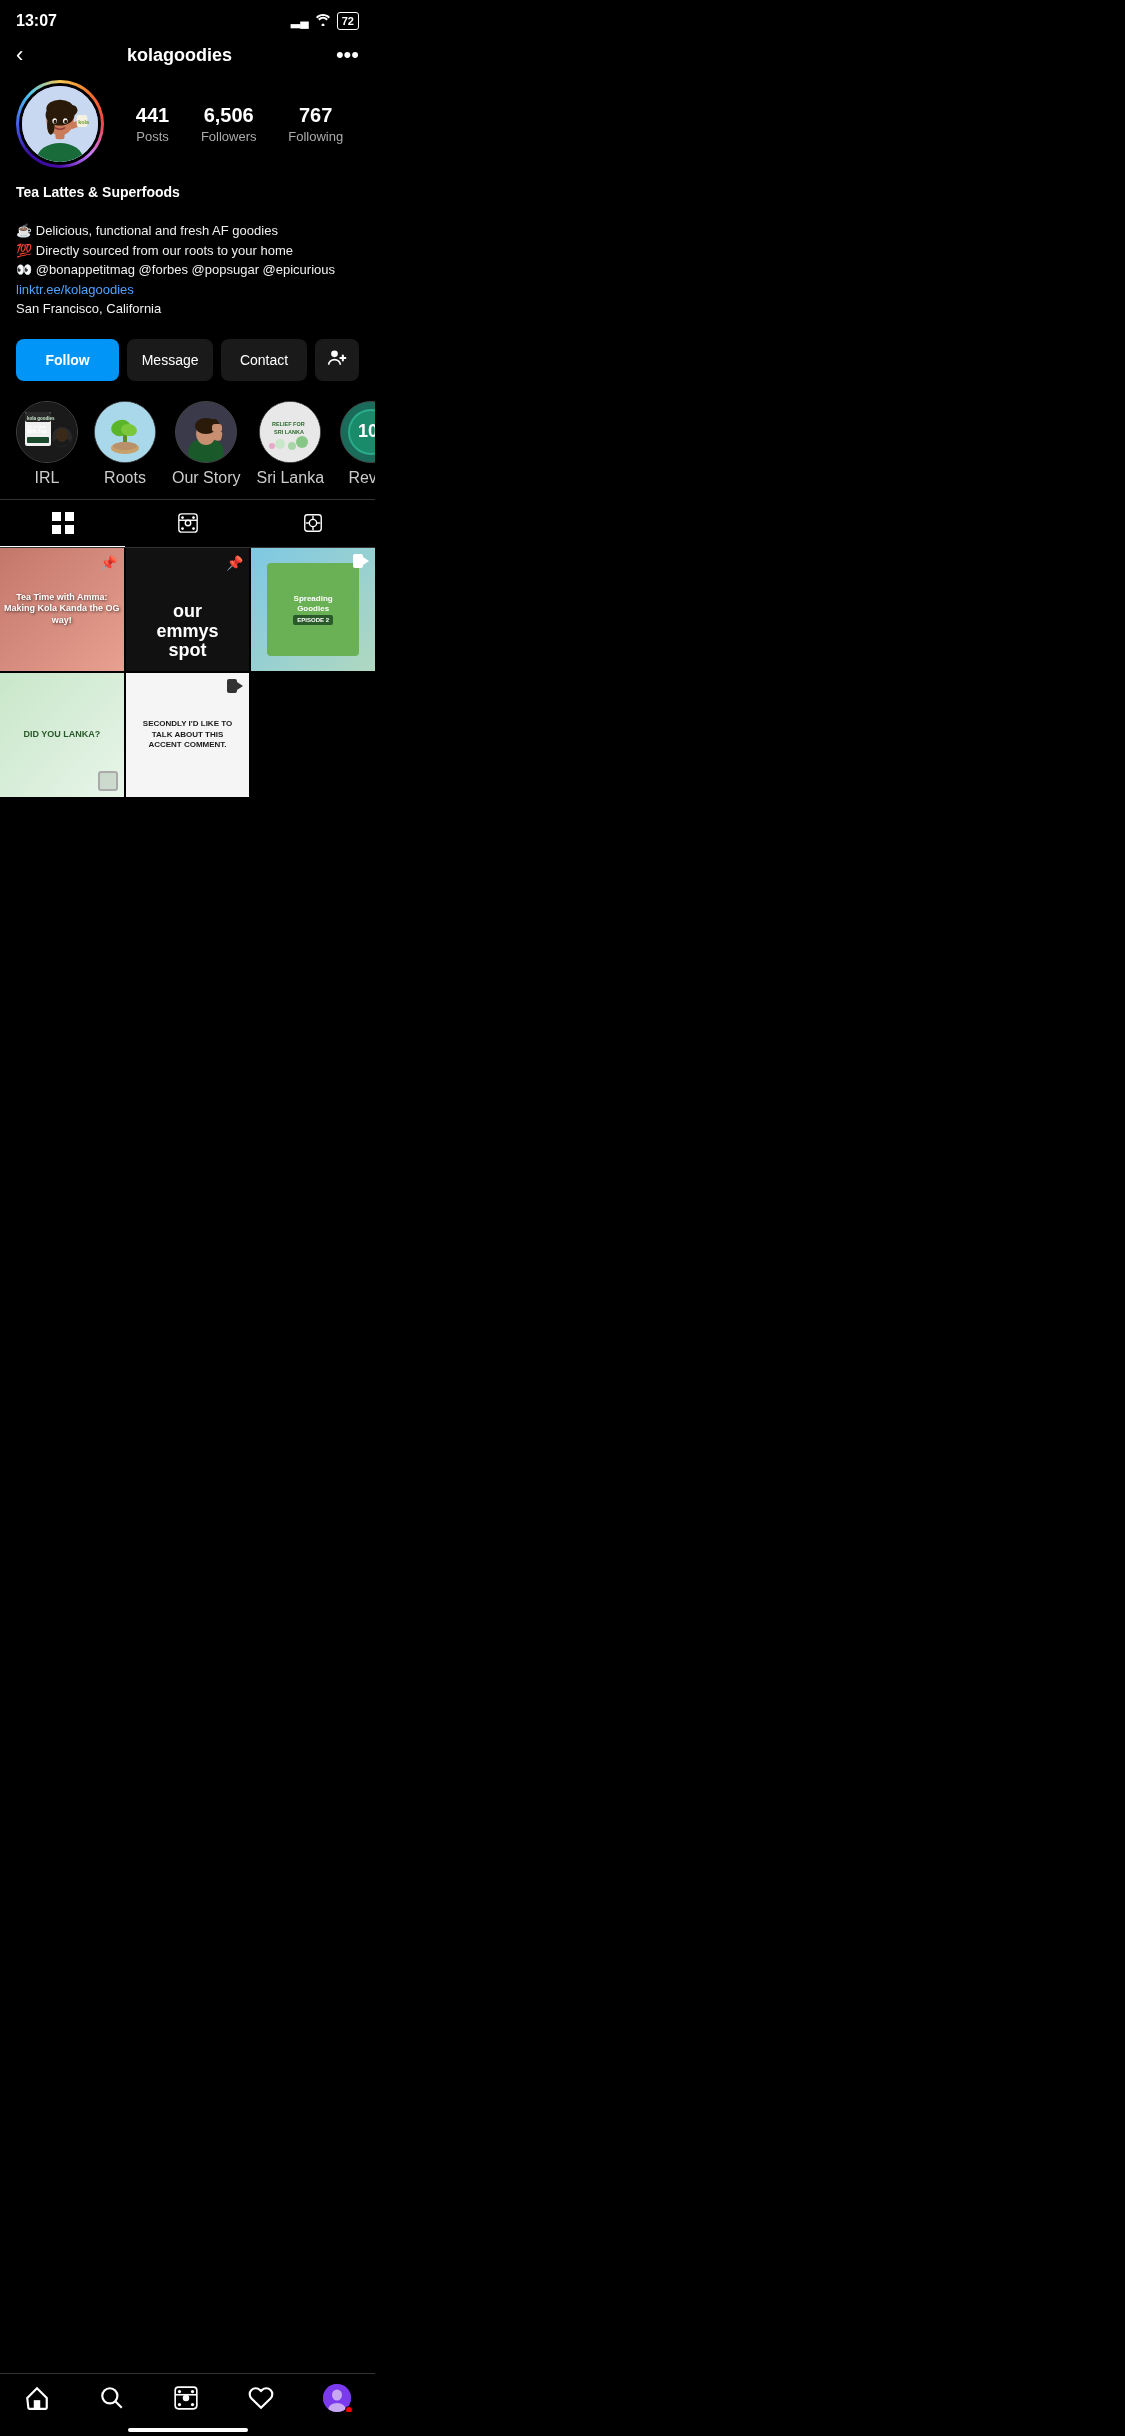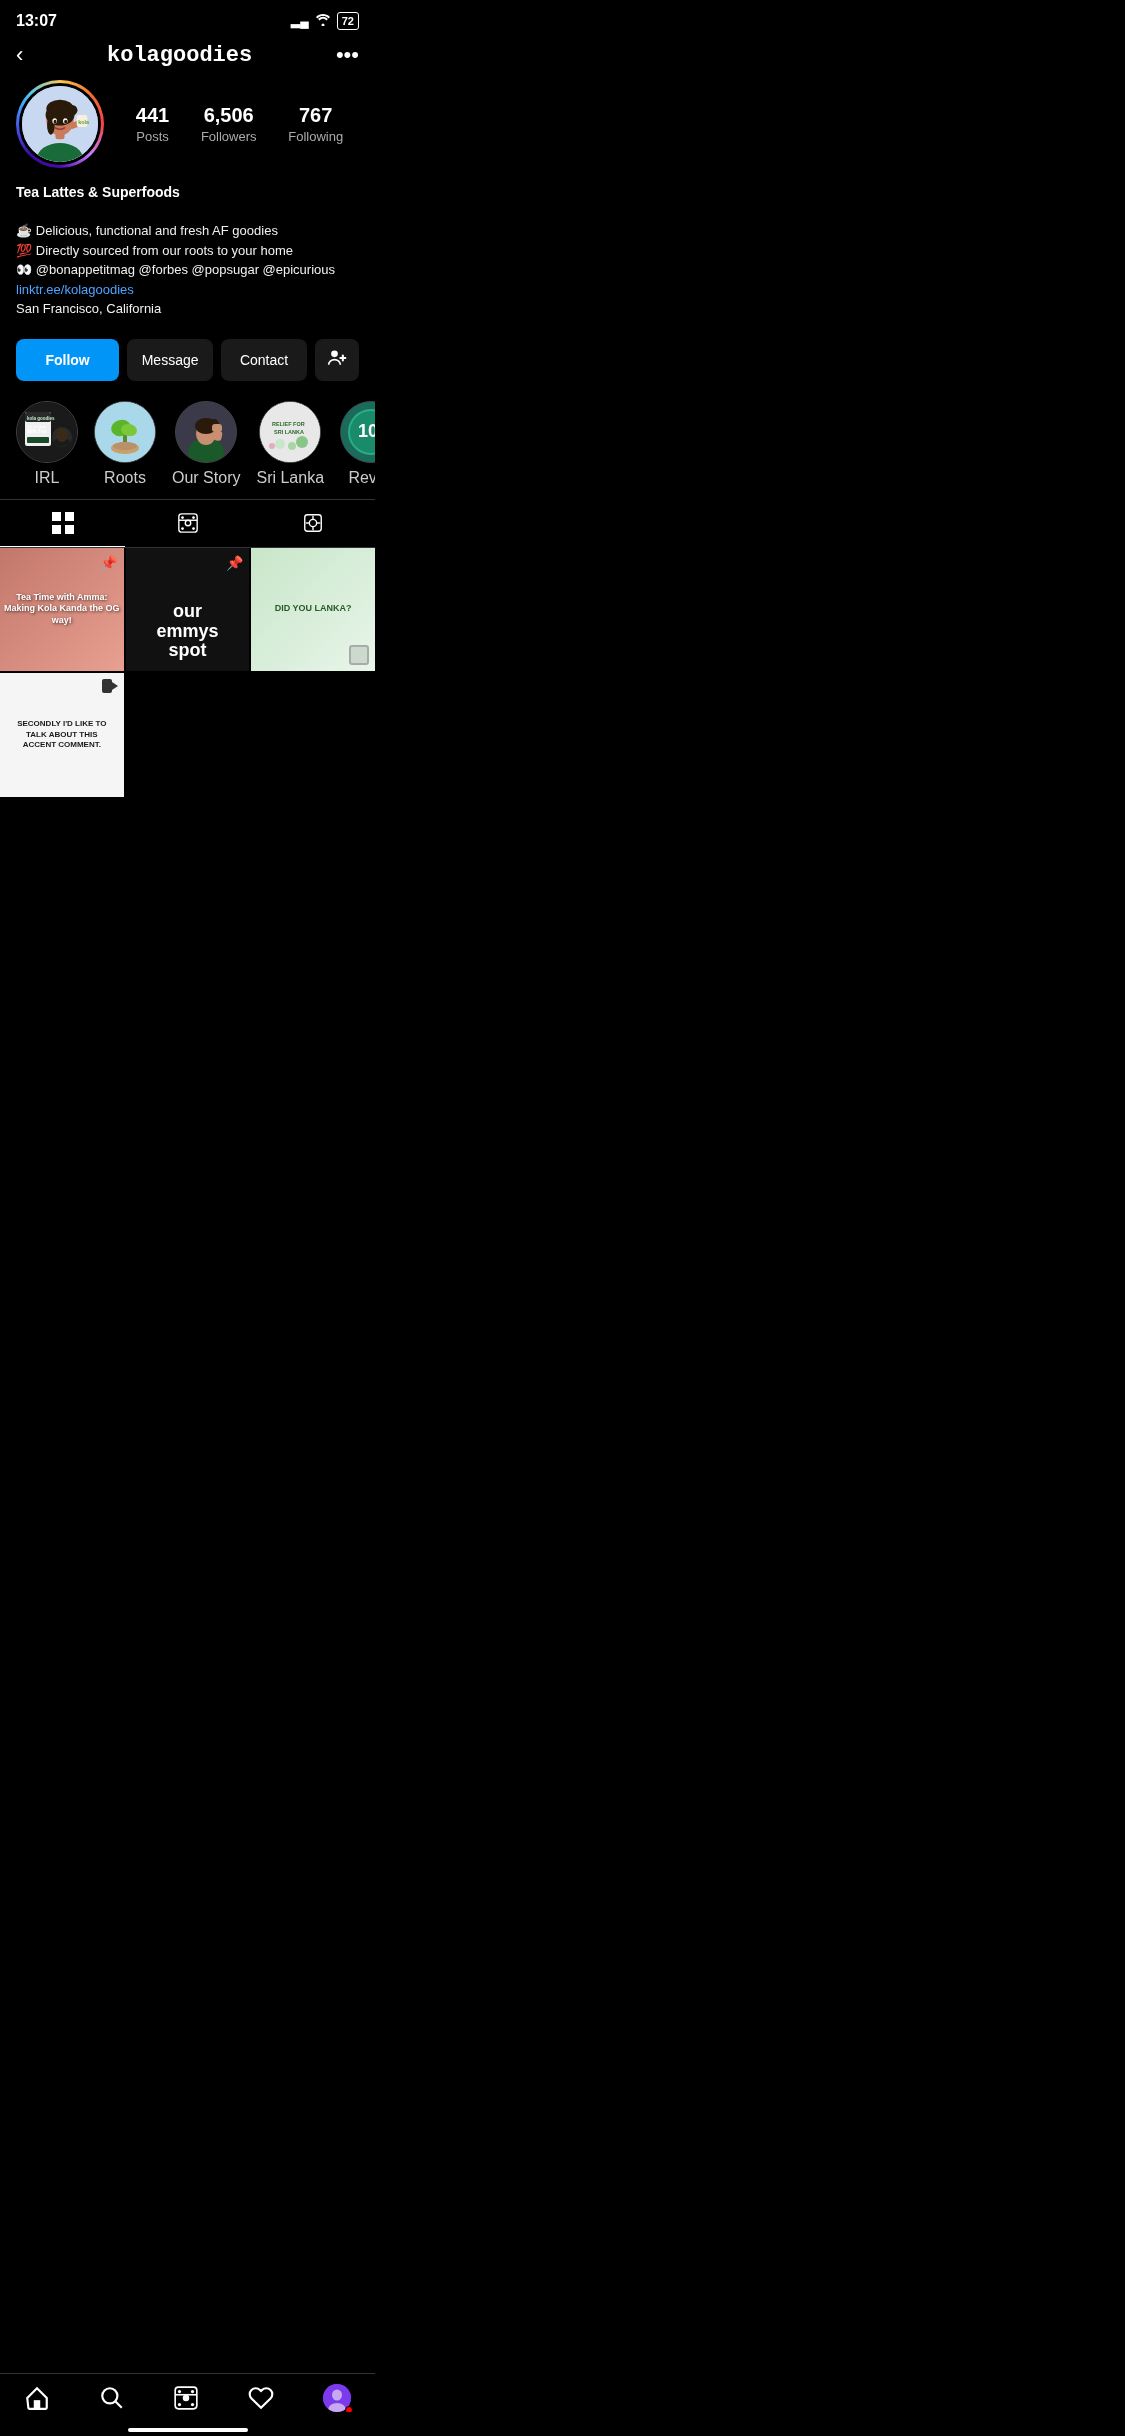--- a/index.html
+++ b/index.html
@@ -34,21 +34,21 @@
       position: relative;
     }
 
     
     .header {
       display: flex;
       justify-content: space-between;
       align-items: center;
       padding: 4px 16px 12px;
     }
-    .header-title { font-size: 22px; font-weight: 700; font-family: Liberation Mono, monospace; }
+    .header-title { font-size: 18px; font-weight: 700; }
     .back-btn, .more-btn { font-size: 22px; color: #fff; cursor: pointer; background: none; border: none; }
 
     
     .profile-section {
       display: flex;
       align-items: center;
       padding: 0 16px 12px;
       gap: 16px;
     }
     .avatar-wrapper {
@@ -506,20 +506,33 @@
       <span style="text-shadow:1px 1px 3px rgba(0,0,0,0.7);font-size:9px;">Tea Time with Amma:<br>Making Kola Kanda the OG way!</span>
       <span class="grid-pin">📌</span>
     </div>
   </div>
   <div class="grid-item">
     <div class="grid-item-bg" style="background:#111;align-items:flex-end;padding-bottom:10px;">
       <span style="font-size:18px;font-weight:900;text-align:center;line-height:1.1;text-transform:lowercase;">our<br>EMMYS<br>spot</span>
       <span class="grid-pin">📌</span>
     </div>
   </div>
+  <div class="grid-item">
+    <div class="grid-item-bg" style="background:linear-gradient(135deg,#7ec8e3,#b0d8c0);">
+      <div style="background:#6ab055;width:80%;height:80%;display:flex;align-items:center;justify-content:center;flex-direction:column;border-radius:4px;padding:6px;">
+        <span style="font-size:8px;color:#fff;text-align:center;font-weight:700;">Spreading<br>Goodies<br><span style="font-size:6px;background:#2a5a2a;padding:2px 4px;border-radius:2px;">EPISODE 2</span></span>
+      </div>
+      <span class="grid-video">
+        <svg width="16" height="14" viewBox="0 0 16 14" fill="white">
+            <rect x="0" y="0" width="10" height="14" rx="2"></rect>
+            <polygon points="10,3 16,7 10,11"></polygon>
+          </svg>
+      </span>
+    </div>
+  </div>
 
   <div class="grid-item">
     <div class="grid-item-bg" style="background:linear-gradient(135deg,#c8e6c9,#e8f5e9);">
       <span style="font-size:9px;color:#2a5a2a;font-weight:700;">DID YOU LANKA?</span>
       <div style="position:absolute;bottom:6px;right:6px;width:20px;height:20px;border:2px solid #aaa;border-radius:3px;background:rgba(0,0,0,0.1);"></div>
     </div>
   </div>
   <div class="grid-item">
     <div class="grid-item-bg" style="background:#f5f5f5;">
       <span style="font-size:8px;color:#1a1a1a;font-weight:700;text-align:center;padding:8px;">SECONDLY I'D LIKE TO TALK ABOUT THIS ACCENT COMMENT.</span>

